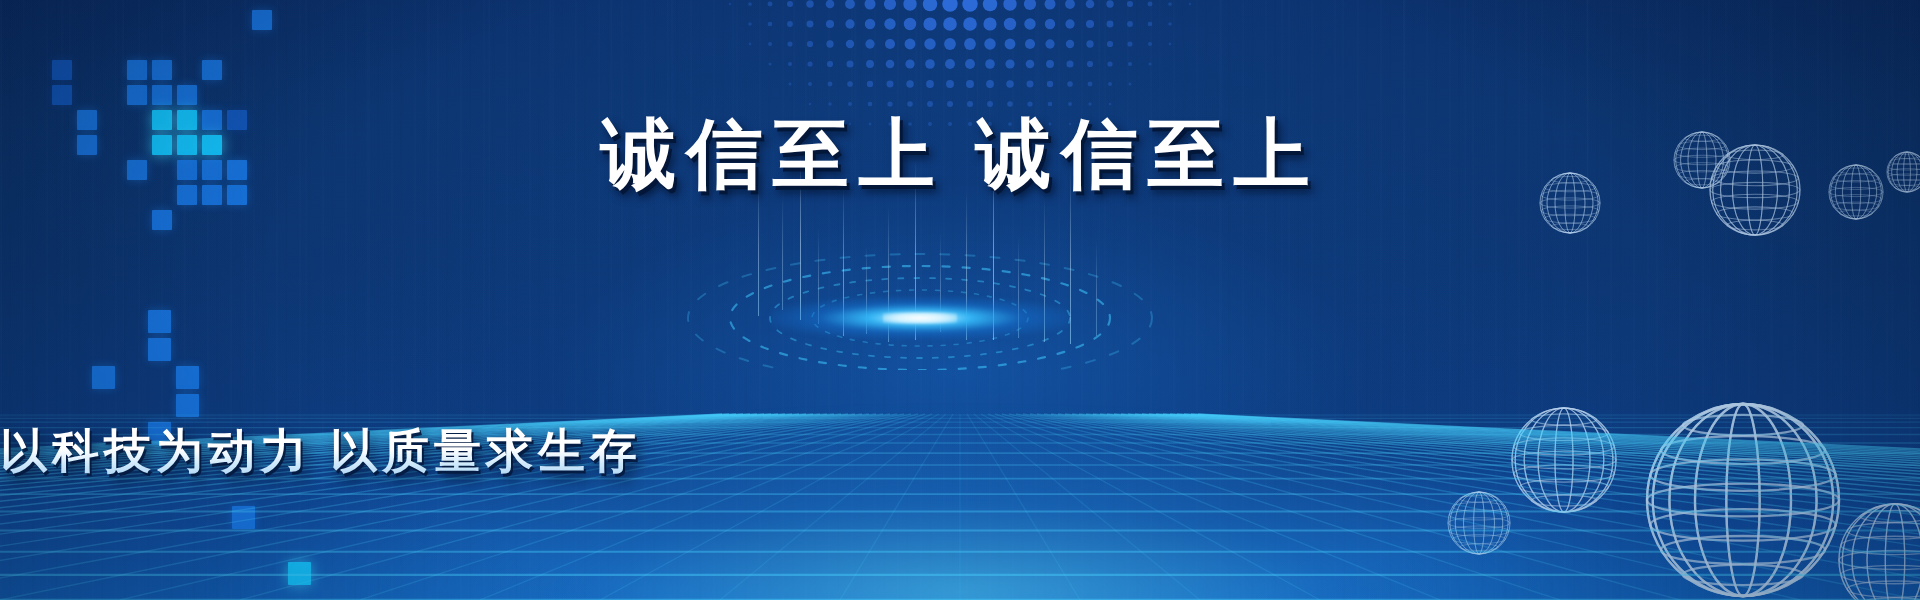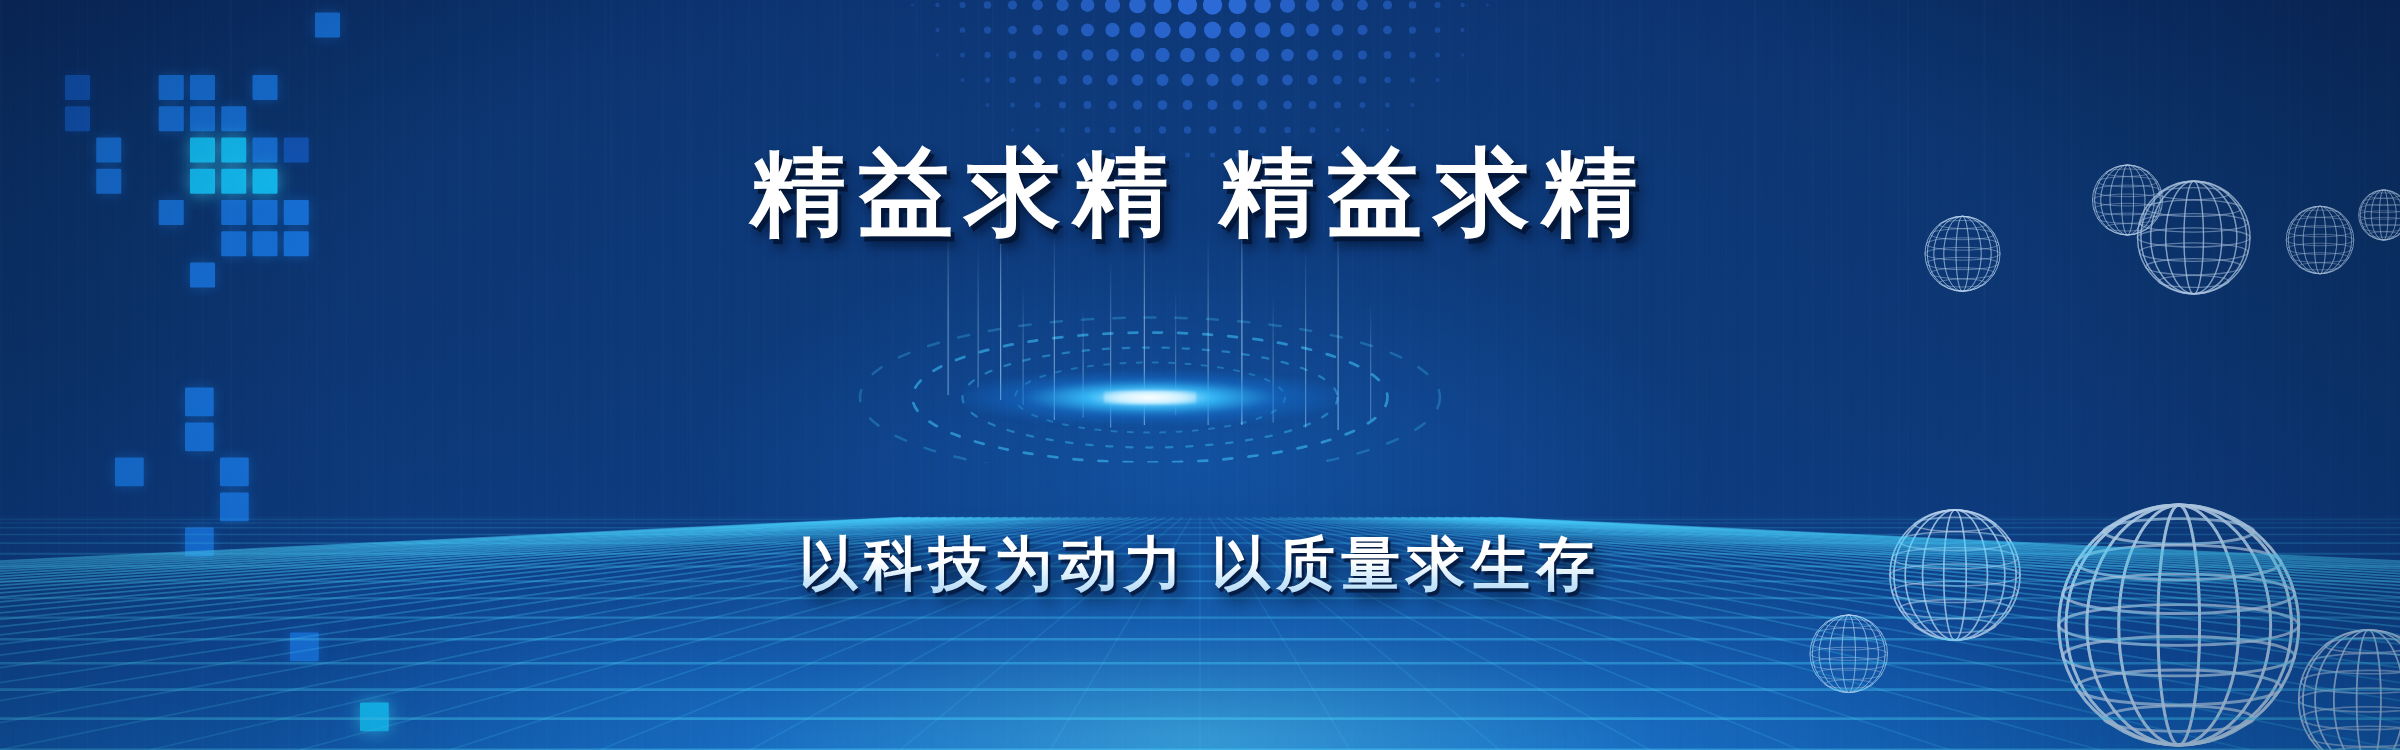--- a/index.html
+++ b/index.html
@@ -128,21 +128,20 @@
     text-shadow:
       3px 4px 0 rgba(3,22,56,0.95),
       5px 7px 9px rgba(2,14,40,0.70);
     white-space: nowrap;
     z-index: 6;
   }
   .subline {
     position: absolute;
     left: 0; right: 0;
     top: 420px;
-    text-align: center;
     font-size: 47px;
     font-weight: bold;
     letter-spacing: 5px;
     color: #f4fbff;
     background: linear-gradient(180deg, #ffffff 0%, #ffffff 46%, #cfe9fb 70%, #9fcdf0 100%);
     -webkit-background-clip: text;
     background-clip: text;
     -webkit-text-fill-color: transparent;
     filter: drop-shadow(2px 3px 0 rgba(4,26,64,0.92)) drop-shadow(4px 6px 7px rgba(2,16,44,0.6));
     white-space: nowrap;
@@ -675,16 +674,16 @@
           <line x1="0" y1="160.6" x2="1920" y2="160.6" stroke-opacity="0.38" stroke-width="2.04"></line>
           <line x1="0" y1="181.7" x2="1920" y2="181.7" stroke-opacity="0.40" stroke-width="2.13"></line>
           <line x1="0" y1="204.9" x2="1920" y2="204.9" stroke-opacity="0.43" stroke-width="2.21"></line>
           <line x1="0" y1="230.0" x2="1920" y2="230.0" stroke-opacity="0.45" stroke-width="2.30"></line>
         </g>
     </svg>
   </div>
 
   <div class="vignette"></div>
 
-  <div class="headline">精益求精  精益求精</div>
+  <div class="headline">诚信至上  诚信至上</div>
   <div class="subline">以科技为动力  以质量求生存</div>
 
 </div>
 
 </body></html>

